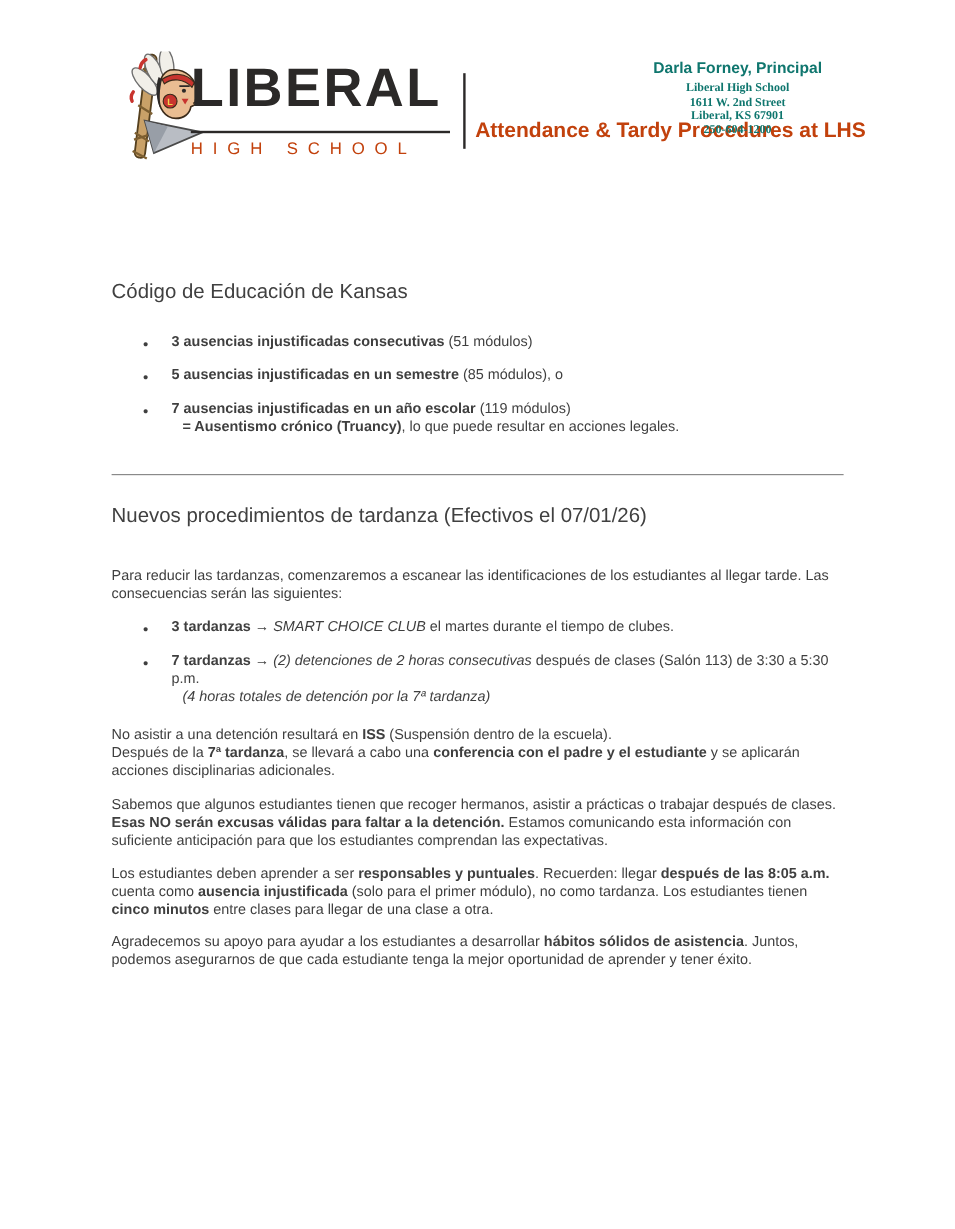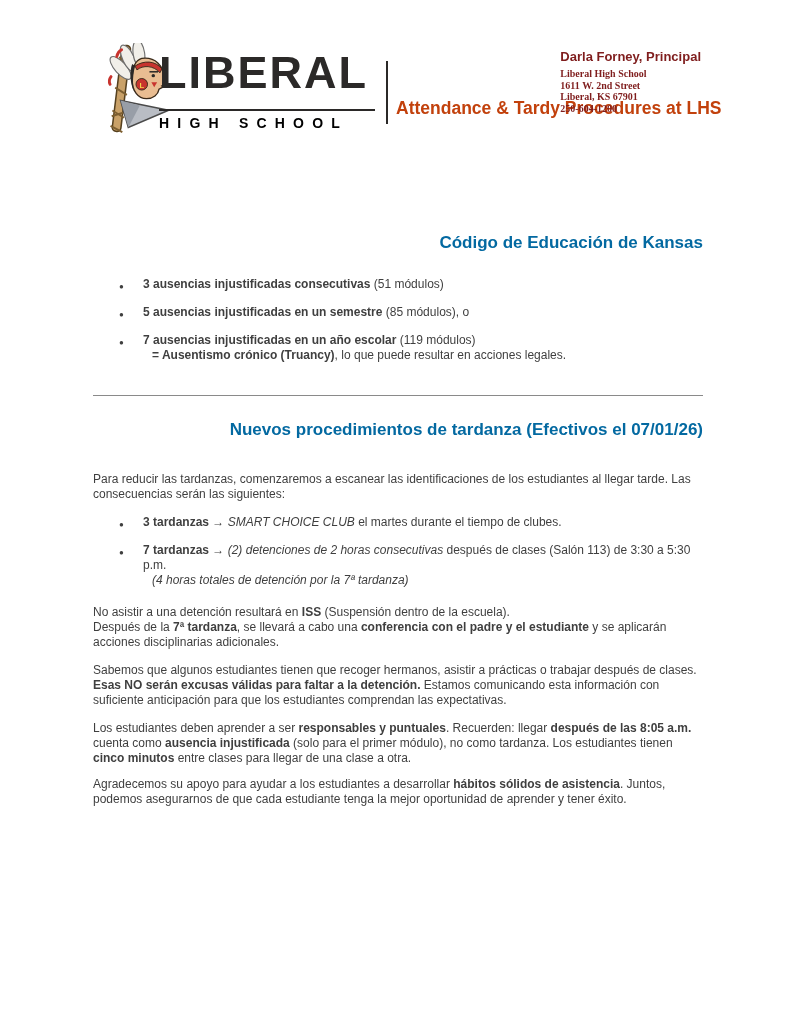--- a/index.html
+++ b/index.html
@@ -14,34 +14,34 @@
   
   .header{position:absolute;left:95px;top:45px;width:606px;height:92px;}
   .logo{position:absolute;left:-8px;top:-2px;width:98px;height:96px;}
   .wordmark{position:absolute;left:64px;top:8px;width:216px;}
   .wm-name{
     font-size:45px;font-weight:700;color:#2b2928;letter-spacing:2px;
     line-height:40px;border-bottom:2px solid #2b2928;padding-bottom:16px;
     transform-origin:left top;
   }
   .wm-sub{
-    font-size:14px;font-weight:700;color:#000000;letter-spacing:8.2px;
+    font-size:14px;font-weight:400;color:#c2410c;letter-spacing:8.2px;
     padding-top:4px;white-space:nowrap;
   }
   .vdiv{position:absolute;left:291px;top:16px;width:2px;height:63px;background:#2b2928;}
   .doc-title{
     position:absolute;left:301px;top:53px;width:310px;
     font-size:17.5px;font-weight:700;color:#c2410c;white-space:nowrap;
   }
-  .contact{position:absolute;right:0;top:4px;text-align:left;color:#7f1d1d;}
+  .contact{position:absolute;right:16px;top:4px;text-align:center;color:#0f766e;}
   .principal{font-size:13px;font-weight:700;margin-bottom:4px;}
   .addr{font-size:10px;font-weight:700;line-height:11.5px;font-family:Liberation Serif, serif;}
   
   .doc-body{position:absolute;left:93px;top:233px;width:610px;font-size:12px;line-height:15px;}
-  h1,h2{font-size:17px;font-weight:700;color:#0369a1;margin:0;line-height:20px;text-align:right;}
+  h1,h2{font-size:17px;font-weight:400;color:#404040;margin:0;line-height:20px;}
   h1{margin-bottom:24px;}
   h2{margin-top:24px;margin-bottom:32px;}
   ul{list-style:none;margin:0;padding:0 0 0 50px;}
   ul li{position:relative;margin-bottom:13px;}
   ul li::before{content:"●";position:absolute;left:-24px;top:2px;font-size:8px;color:#3f3f3f;}
   .doc-body p{margin:0 0 13px 0;}
   .doc-body p.gap-lg{margin-top:17px;}
   .doc-body p.last{margin-top:-2px;}
   hr.rule{border:none;border-top:1px solid #8a8a8a;margin:32px 0 0 0;}
   .intro{margin-top:0;}

